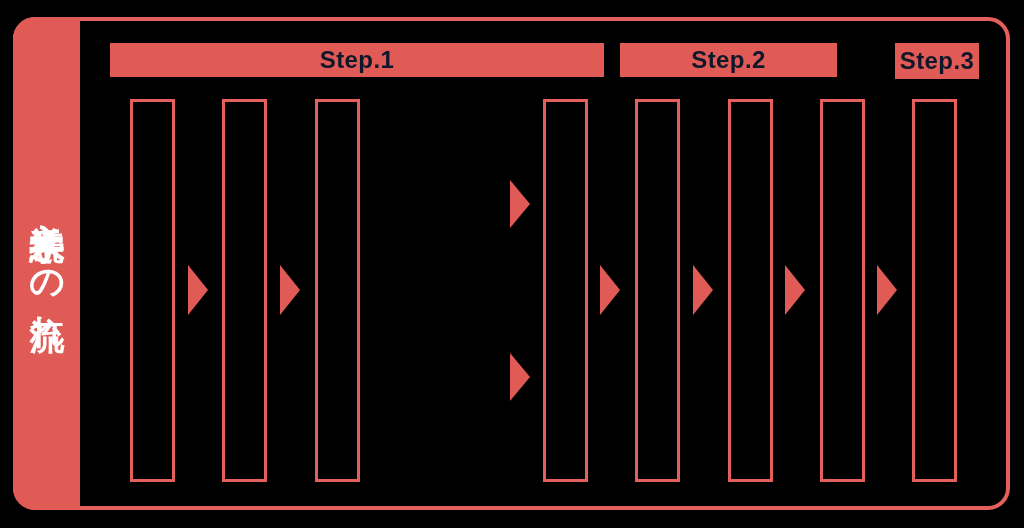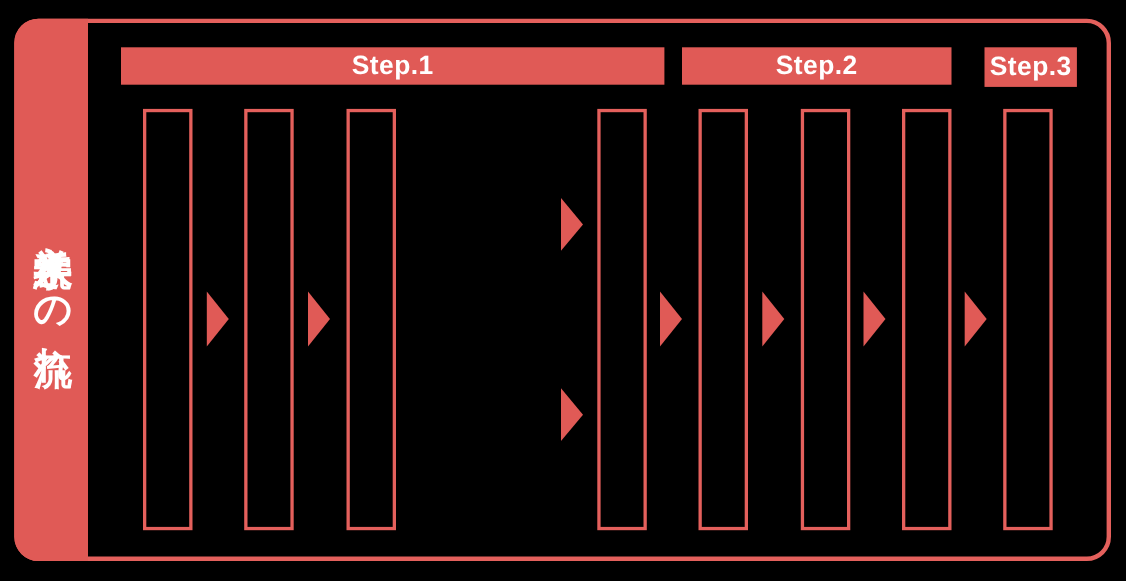--- a/index.html
+++ b/index.html
@@ -55,21 +55,21 @@
     line-height: 1.12;
     font-family: "DejaVu Sans", "Liberation Sans", sans-serif;
     white-space: nowrap;
     user-select: none;
   }
 
   
   .step-bar {
     position: absolute;
     background: #e05a56;
-    color: #ffffff;
+    color: #0f172a;
     font-size: 24px;
     font-weight: bold;
     display: flex;
     align-items: center;
     justify-content: center;
     box-sizing: border-box;
     letter-spacing: 0.4px;
     user-select: none;
   }
 
@@ -98,21 +98,21 @@
   <div id="outer-frame"></div>
 
   <div id="side-panel">
     <div id="side-panel-title">入学手続きの流れ</div>
   </div>
 
   <div id="step-bars">
       <div class="step-bar" style="left: 110px; top: 43px; width: 494px; height: 34px;">
         <span>Step.1</span>
       </div>
-      <div class="step-bar" style="left: 620px; top: 43px; width: 245px; height: 34px;">
+      <div class="step-bar" style="left: 620px; top: 43px; width: 217px; height: 34px;">
         <span>Step.2</span>
       </div>
       <div class="step-bar" style="left: 895px; top: 43px; width: 84px; height: 36px;">
         <span>Step.3</span>
       </div>
     </div>
 
   <div id="flow-cards">
       <div class="flow-card" style="left: 130px; top: 99px; width: 45px; height: 383px;"></div>
       <div class="flow-card" style="left: 222px; top: 99px; width: 45px; height: 383px;"></div>

